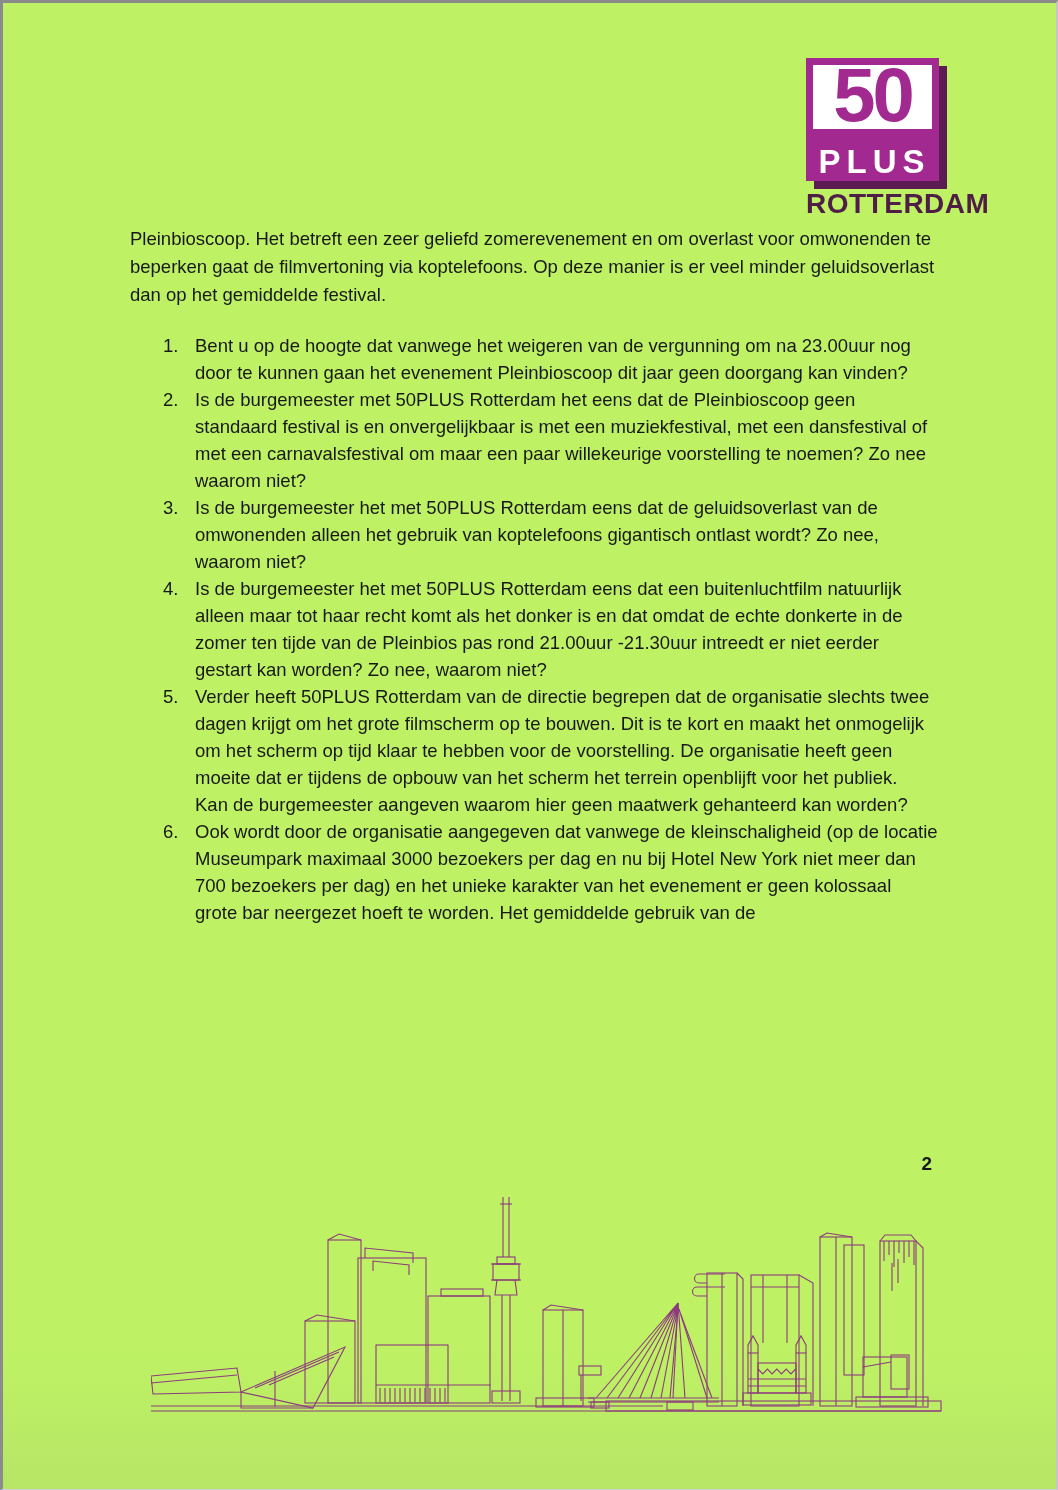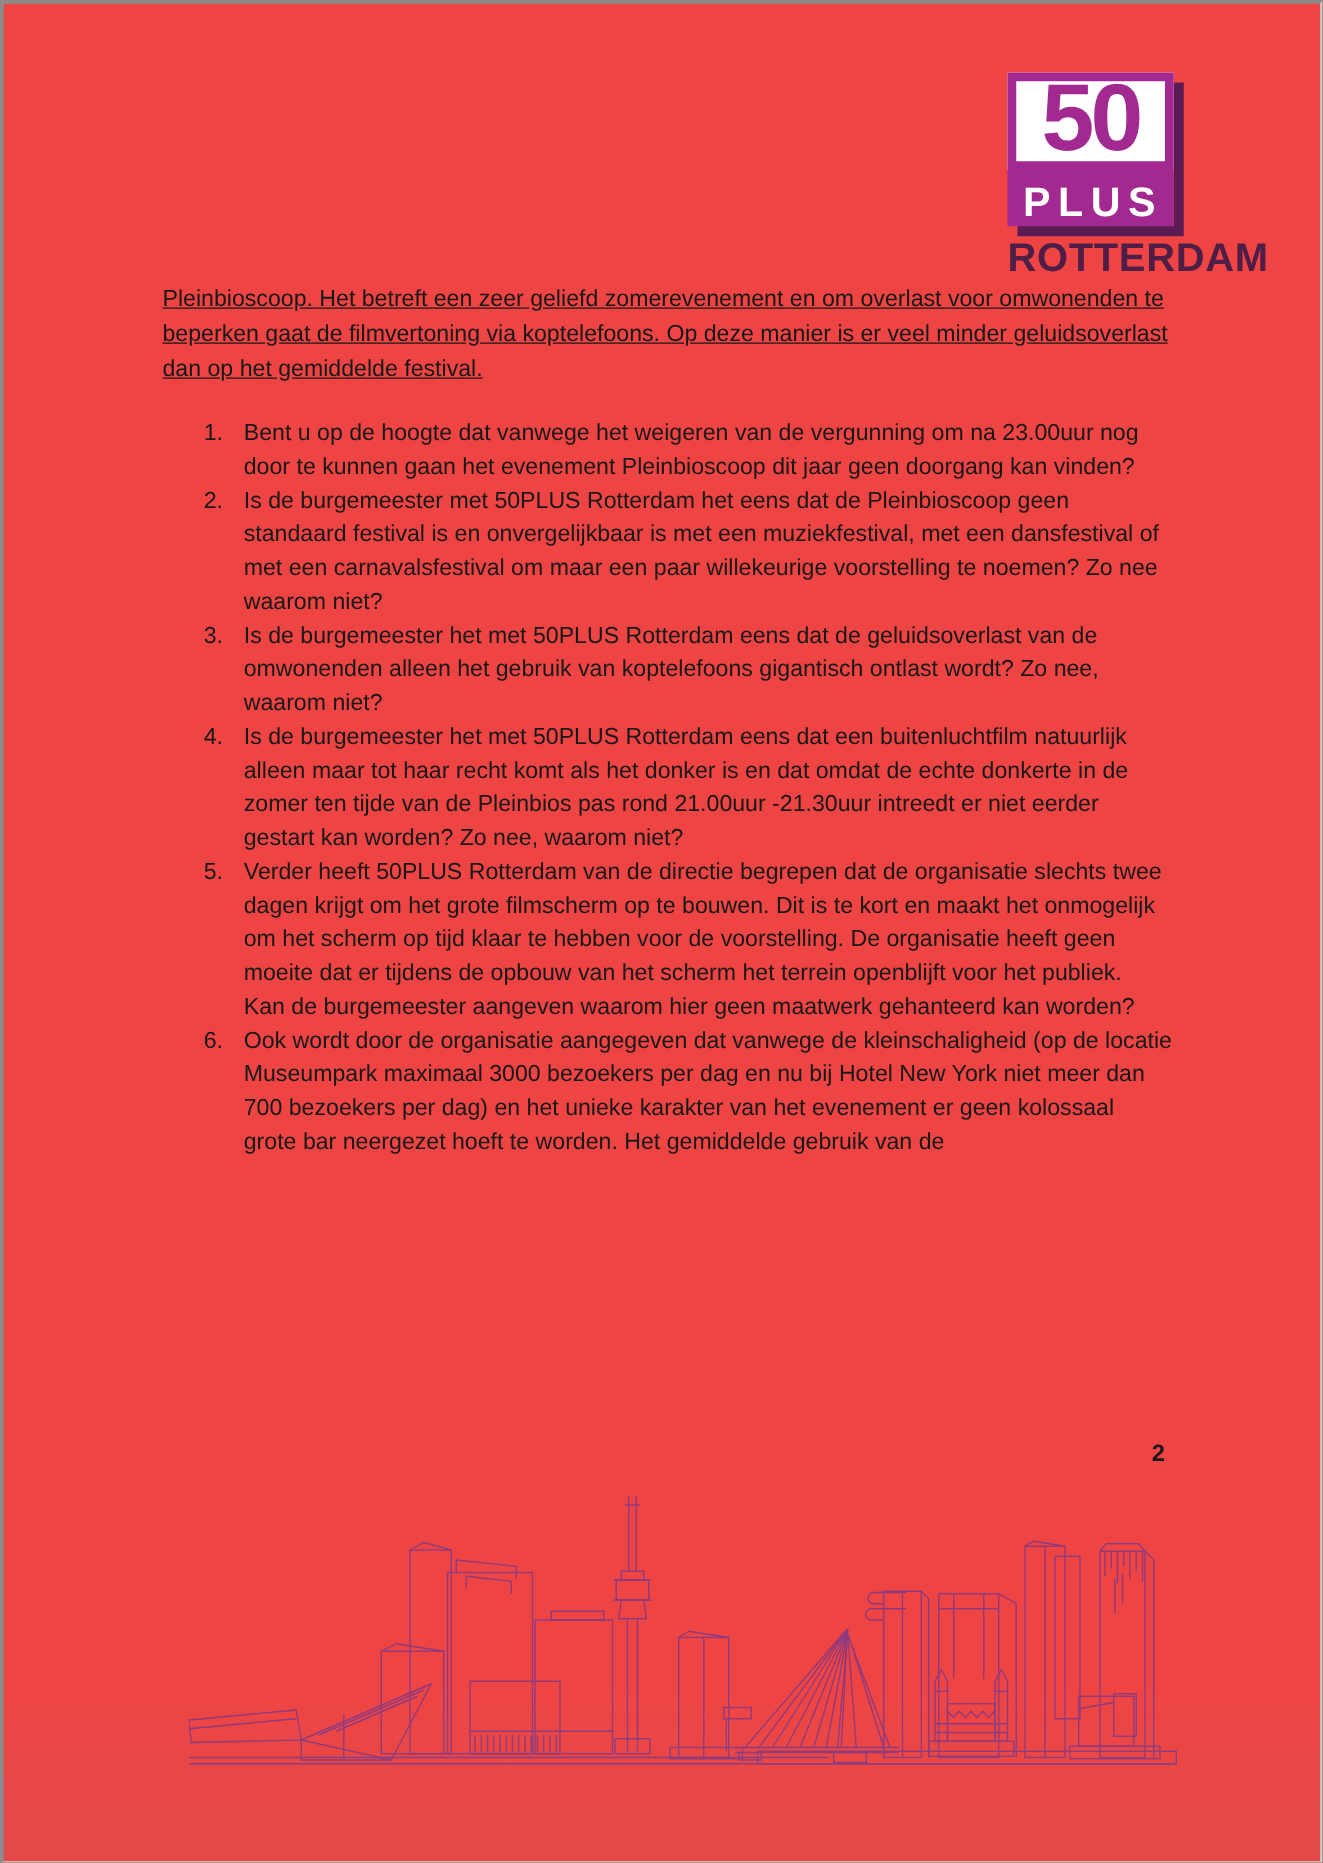--- a/index.html
+++ b/index.html
@@ -1,20 +1,20 @@
 <!DOCTYPE html>
 <html><head>
 <meta charset="utf-8">
 <style>
   html,body{margin:0;padding:0;background:#9a9a9a;}
   .page{
     position:relative;
     width:1058px;height:1490px;
     box-sizing:border-box;
-    background:#ef4444;
+    background:#bef264;
     border-top:3px solid #8b8b8b;
     border-left:3px solid #8b8b8b;
     border-right:2px solid #c6c6c6;
     border-bottom:1px solid #d2d2d2;
     overflow:hidden;
     font-family:"Liberation Sans","DejaVu Sans",sans-serif;
     color:#181818;
   }
   .page::after{
     content:"";position:absolute;left:0;right:0;bottom:0;height:140px;
@@ -36,30 +36,30 @@
   }
   .logo-bar{
     box-sizing:border-box;width:133px;height:45px;background:#a2298f;
     display:flex;align-items:flex-end;justify-content:center;
   }
   .logo-plus{
     color:#ffffff;font-size:33px;font-weight:bold;letter-spacing:6px;
     padding-left:4px;
   }
   .logo-city{
-    margin-top:7px;font-size:32px;font-weight:bold;color:#4f1e47;
+    margin-top:7px;font-size:28px;font-weight:bold;color:#4f1e47;
     letter-spacing:0.5px;white-space:nowrap;
   }
 
   
   .content{
     padding:222px 118px 0 127px;
     font-size:18.5px;line-height:28px;
   }
-  .content p{margin:0;text-decoration:underline;}
+  .content p{margin:0;}
   .p2{margin-top:24px !important;}
   .p3{margin-top:22px !important;}
   ol.questions{
     list-style:none;margin:23px 0 0 0;padding:0 0 0 33px;
     line-height:27px;
   }
   ol.questions li{display:grid;grid-template-columns:32px 1fr;}
   .q-num{}
   .q-text{white-space:pre-line;}
 

